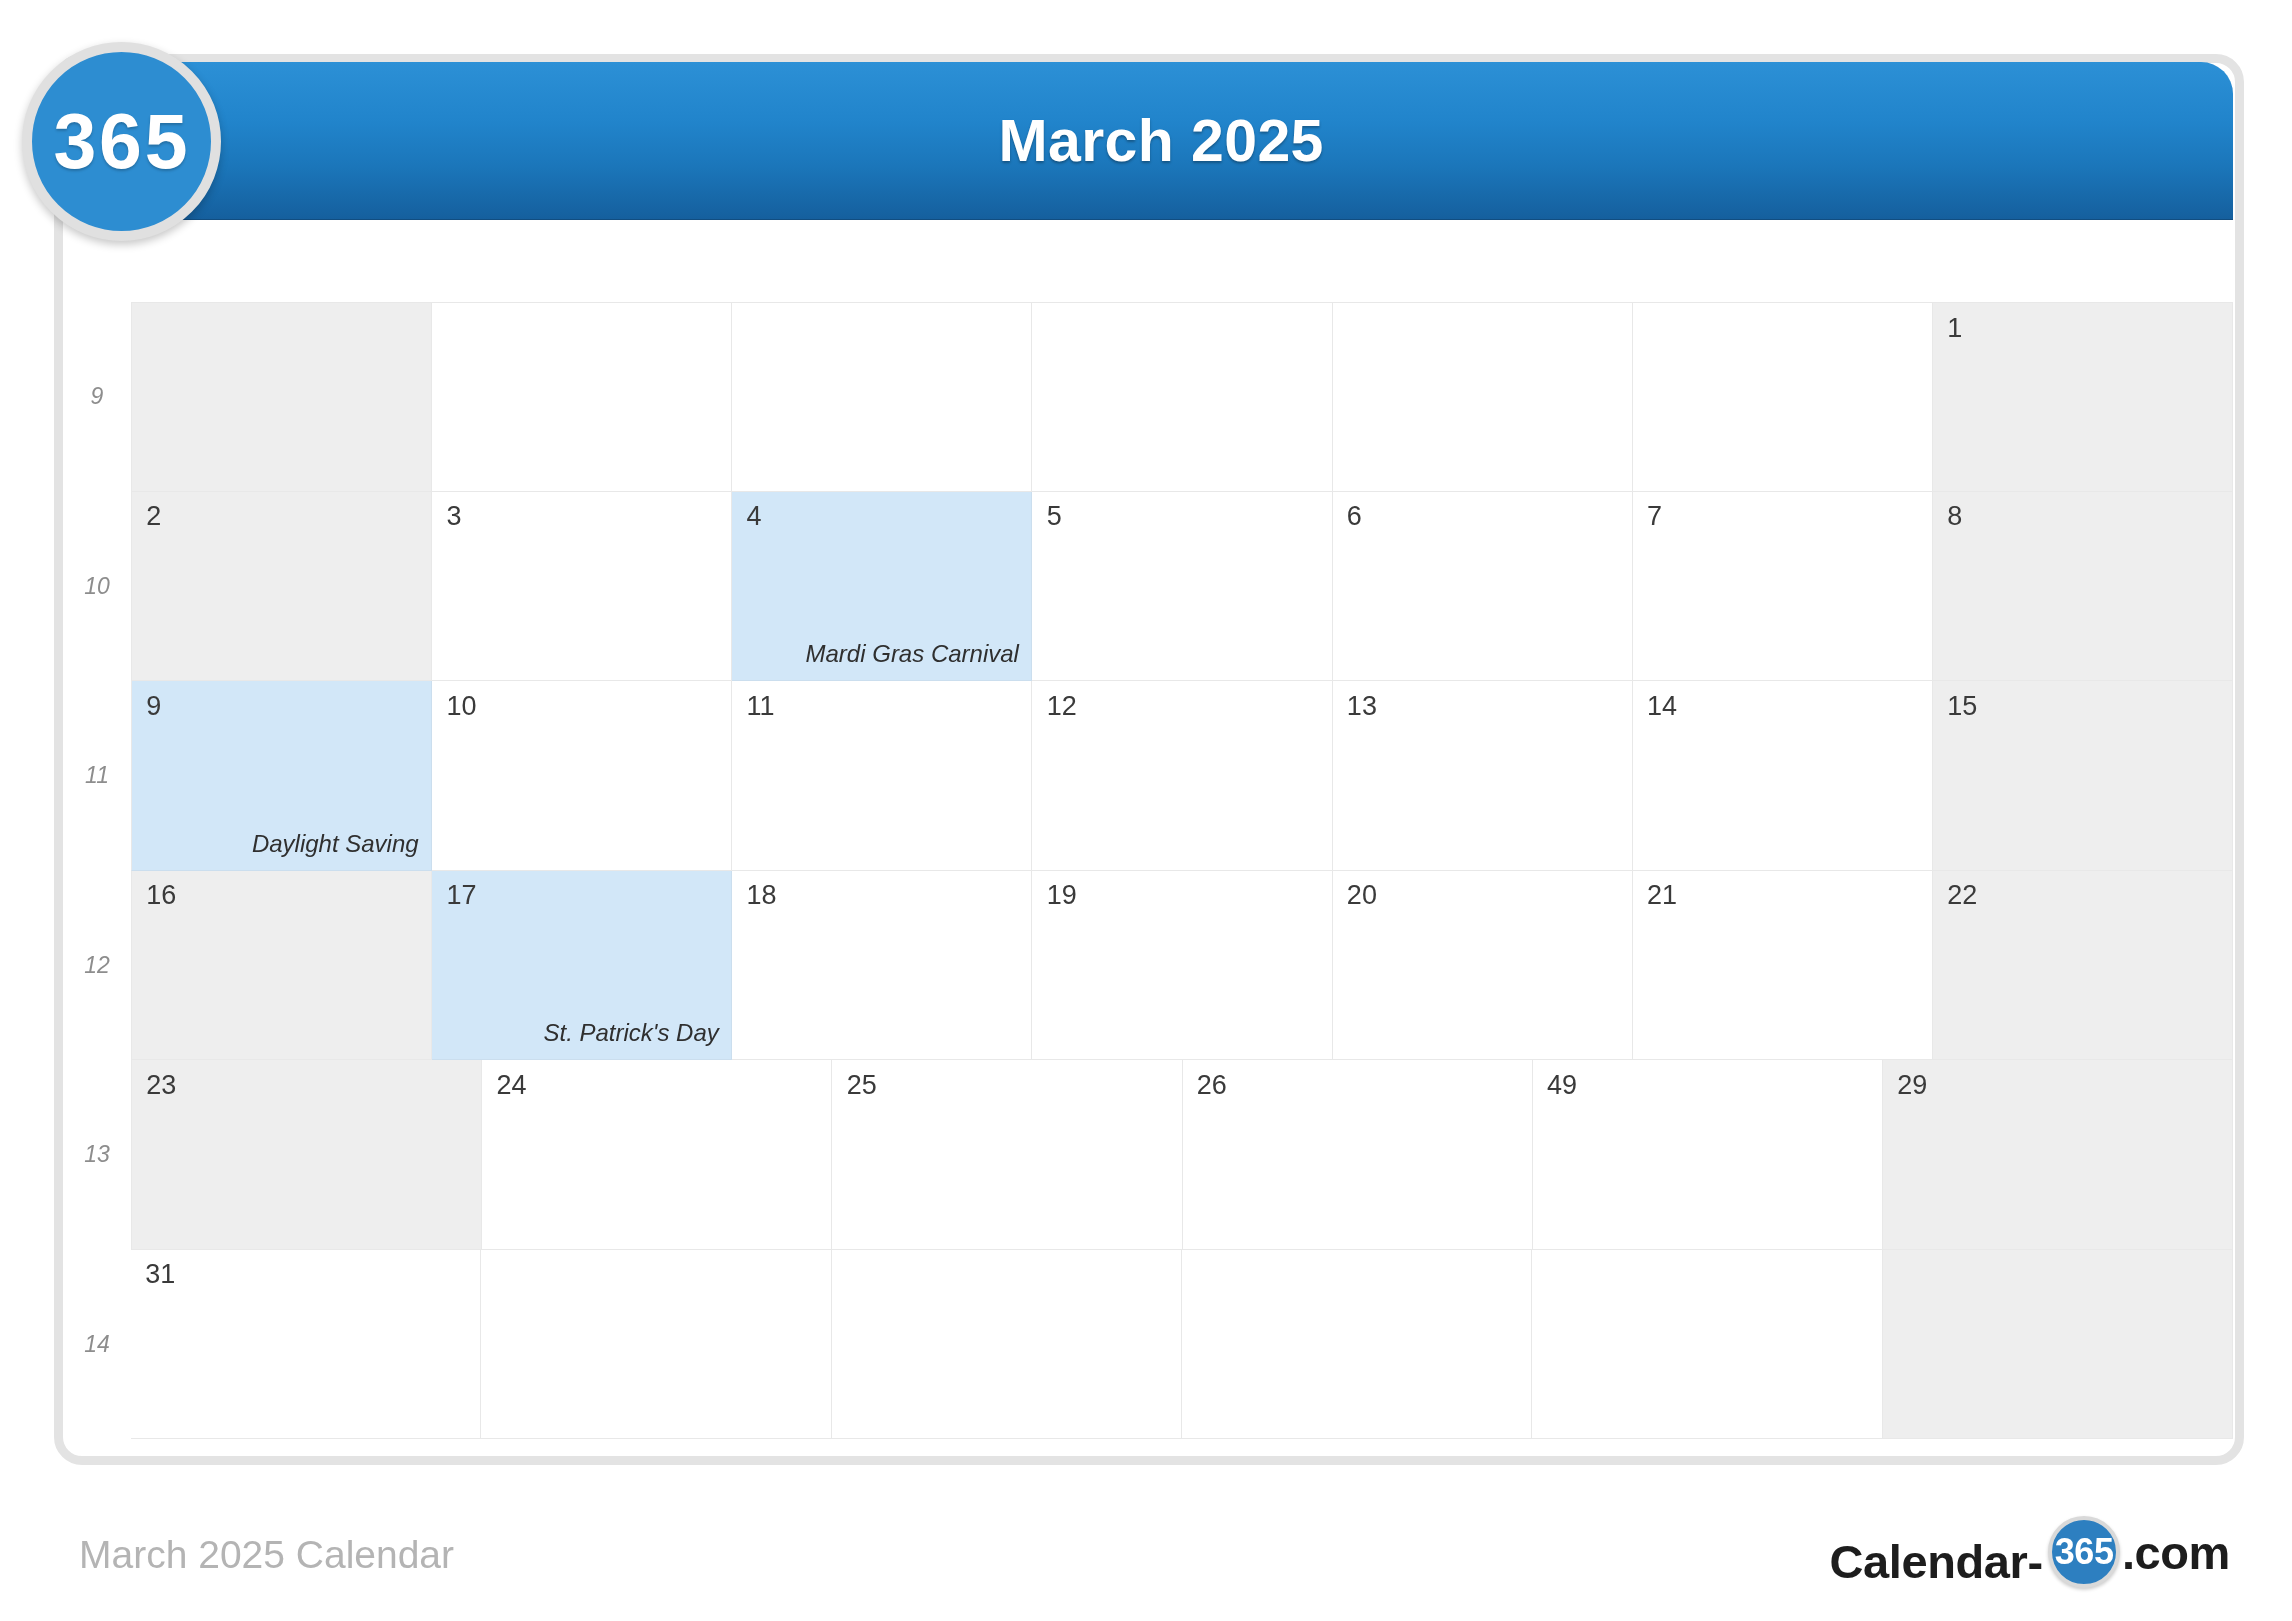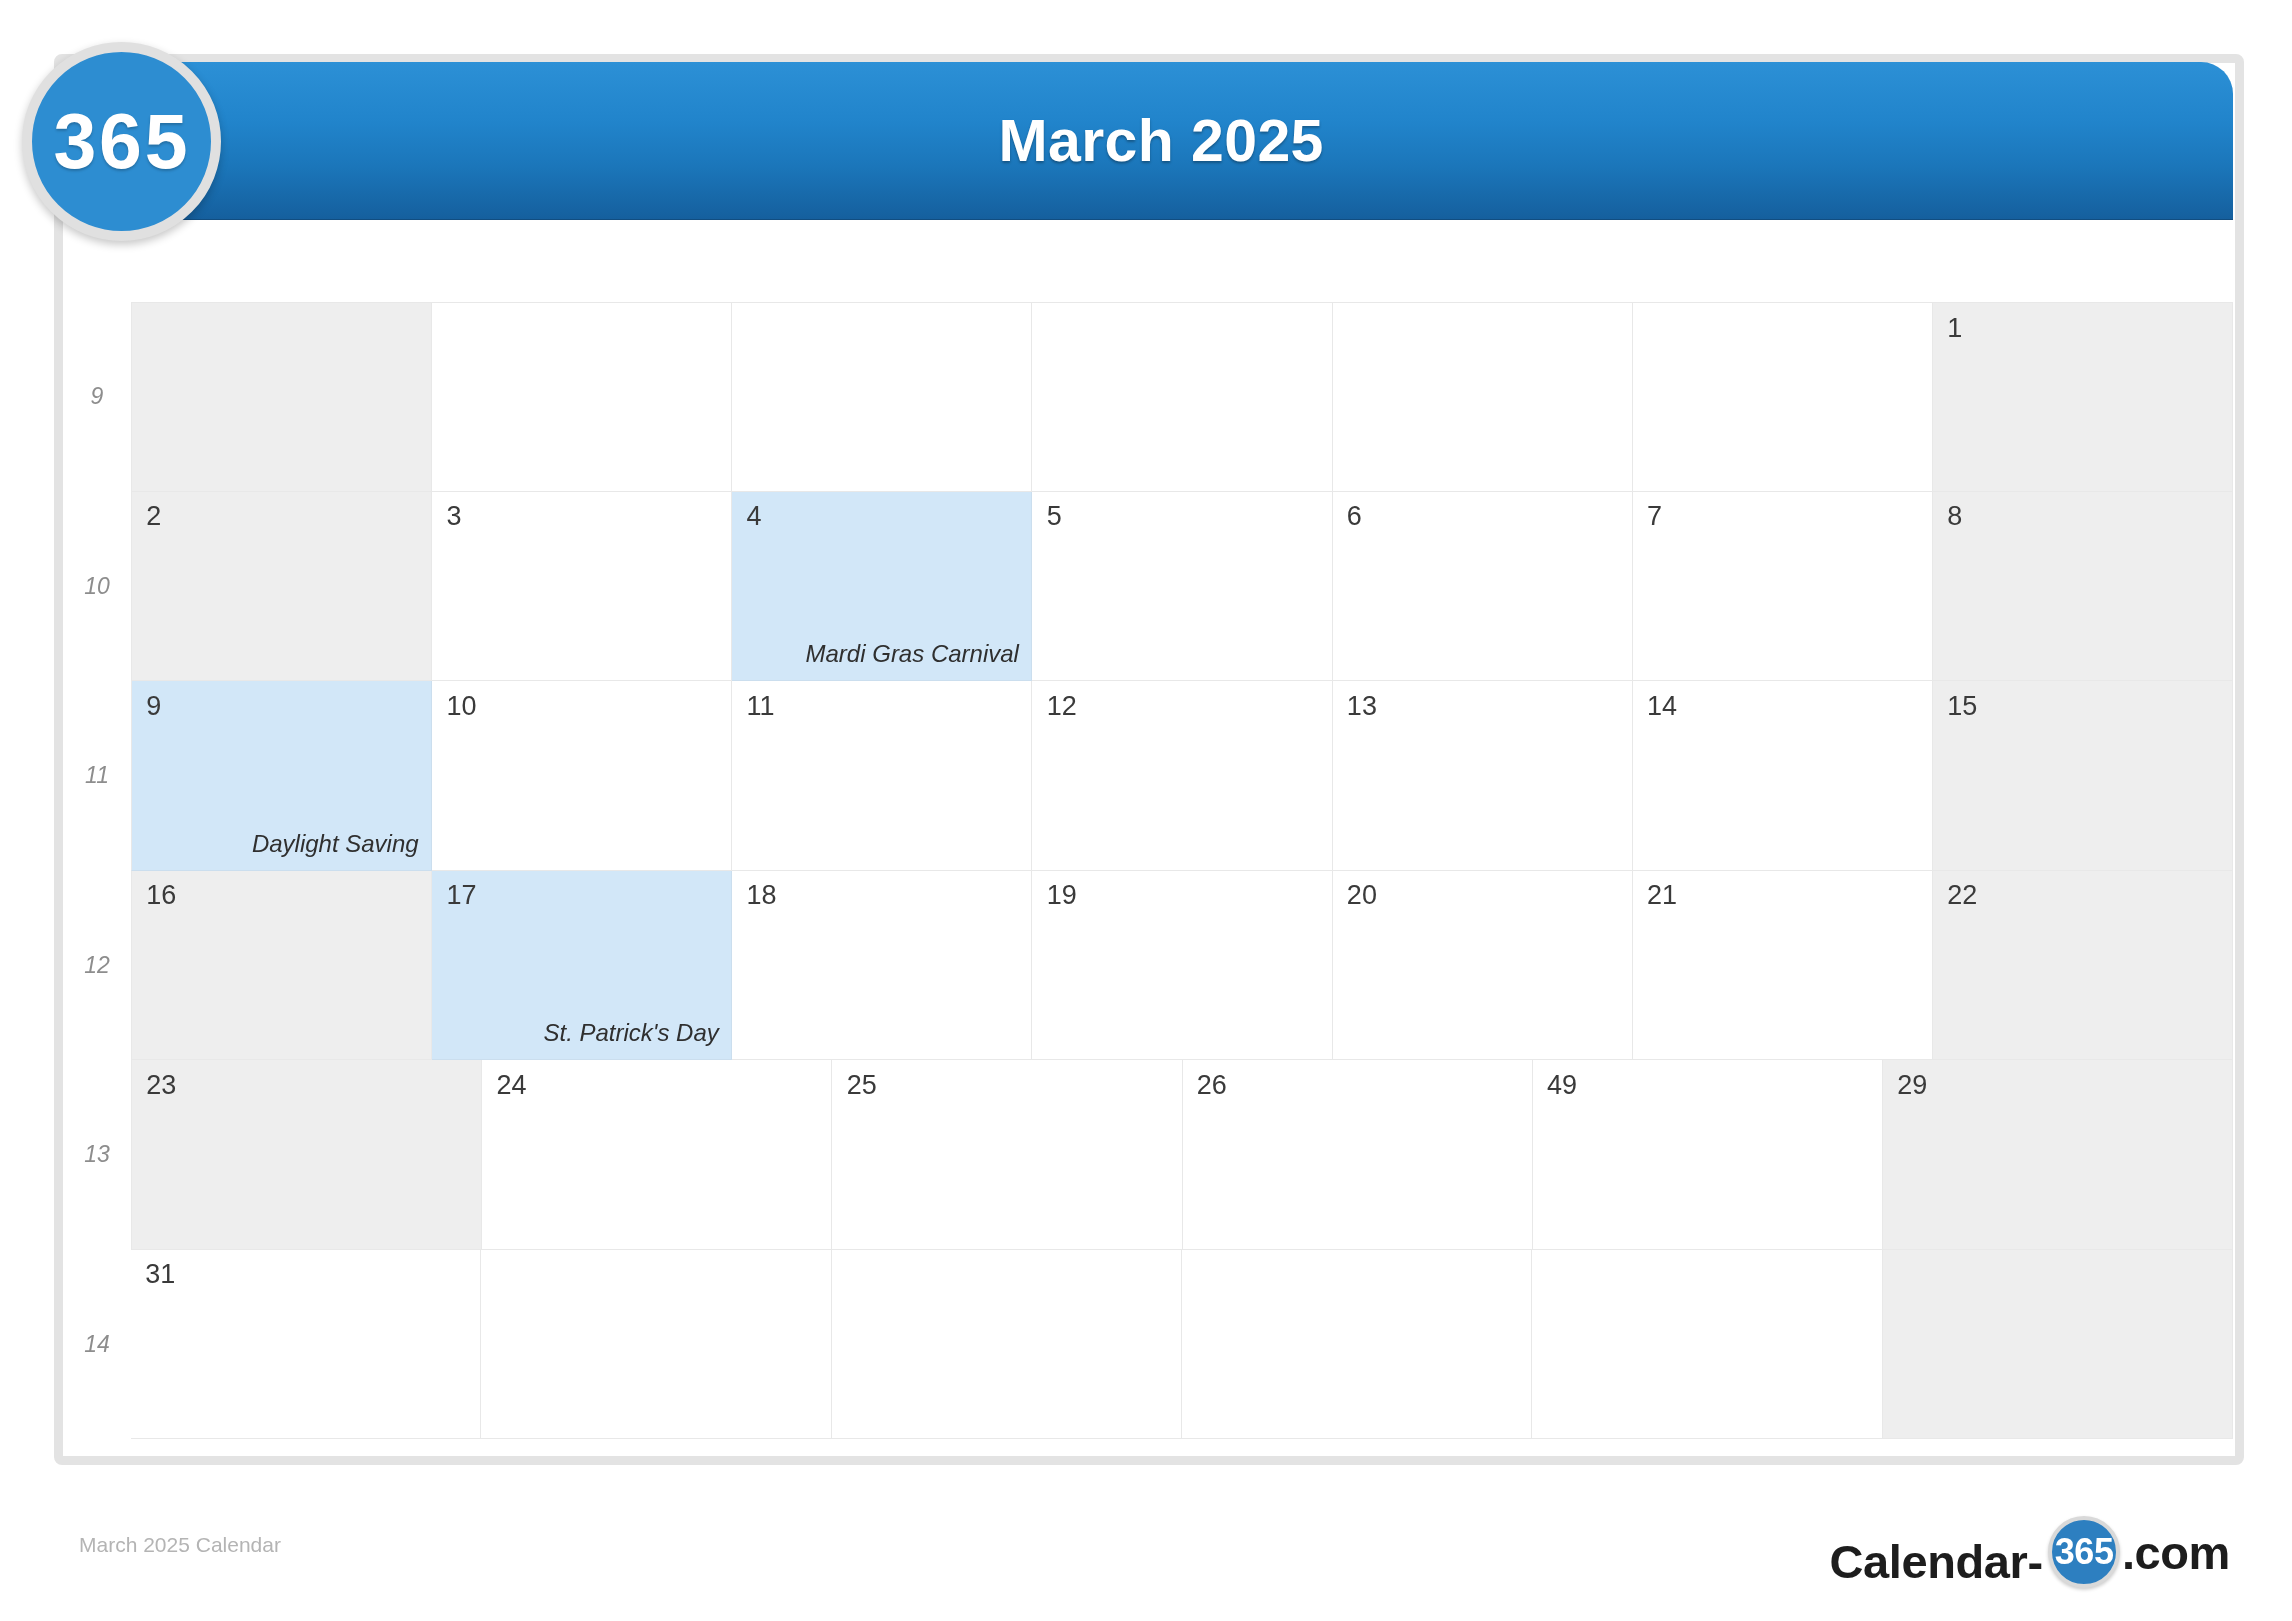--- a/index.html
+++ b/index.html
@@ -20,21 +20,21 @@
   }
 
   
   .cal-frame {
     position: absolute;
     left: 54px;
     top: 54px;
     width: 2190px;
     height: 1411px;
     border: 9.9px solid #e3e3e3;
-    border-radius: 8px;
+    border-radius: 28px;
     background: #ffffff;
   }
 
   
   .cal-header {
     position: absolute;
     left: -0.9px;
     top: -0.9px;
     width: 2171px;
     height: 158px;
@@ -189,21 +189,21 @@
     font-style: italic;
     color: #2f2f2f;
     white-space: nowrap;
   }
 
   
   .footer-left {
     position: absolute;
     left: 79px;
     top: 1533px;
-    font-size: 21px;
+    font-size: 39px;
     color: #b4b4b4;
   }
   .footer-logo {
     position: absolute;
     right: 63px;
     top: 1515px;
     display: flex;
     align-items: center;
     font-size: 47px;
     font-weight: bold;

